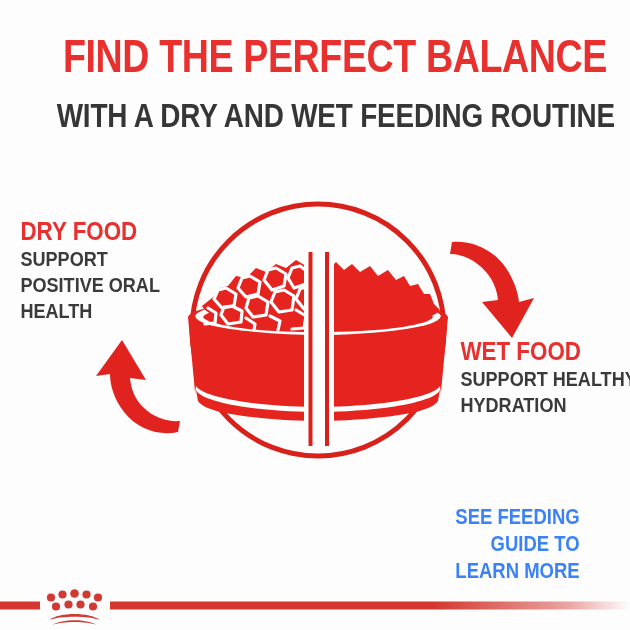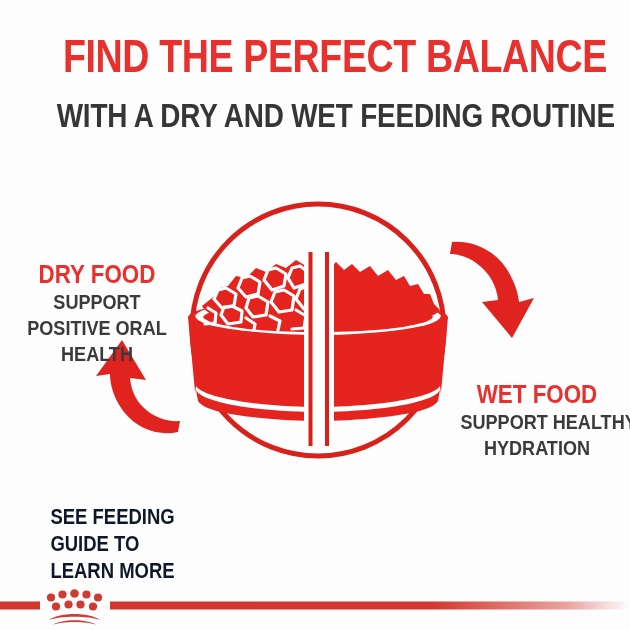--- a/index.html
+++ b/index.html
@@ -52,23 +52,21 @@
     line-height: 38px;
     letter-spacing: -0.2px;
     transform: scaleX(0.82);
     transform-origin: center top;
     white-space: nowrap;
   }
 
   
   .side-block {
     position: absolute;
-    text-align: center;
-    font-family: "Liberation Sans", sans-serif;
-    margin-top: 43px;
+    font-family: "Liberation Sans", sans-serif;
   }
   .side-block .heading {
     color: #e8312f;
     font-weight: 700;
     font-size: 26px;
     line-height: 30px;
     transform: scaleX(0.86);
     white-space: nowrap;
   }
   .side-block .body-line {
@@ -90,22 +88,22 @@
     top: 336px;
     width: 178px;
   }
 
   
   .caption {
     position: absolute;
     left: 0;
     top: 503px;
     width: 630px;
-    text-align: left;
-    color: #0f172a;
+    text-align: right;
+    color: #3b82f6;
     font-family: "Liberation Sans", sans-serif;
     font-weight: 700;
     font-size: 22px;
     line-height: 27px;
   }
   .caption div { transform: scaleX(0.84); white-space: nowrap; }
 
   
   .art {
     position: absolute;

